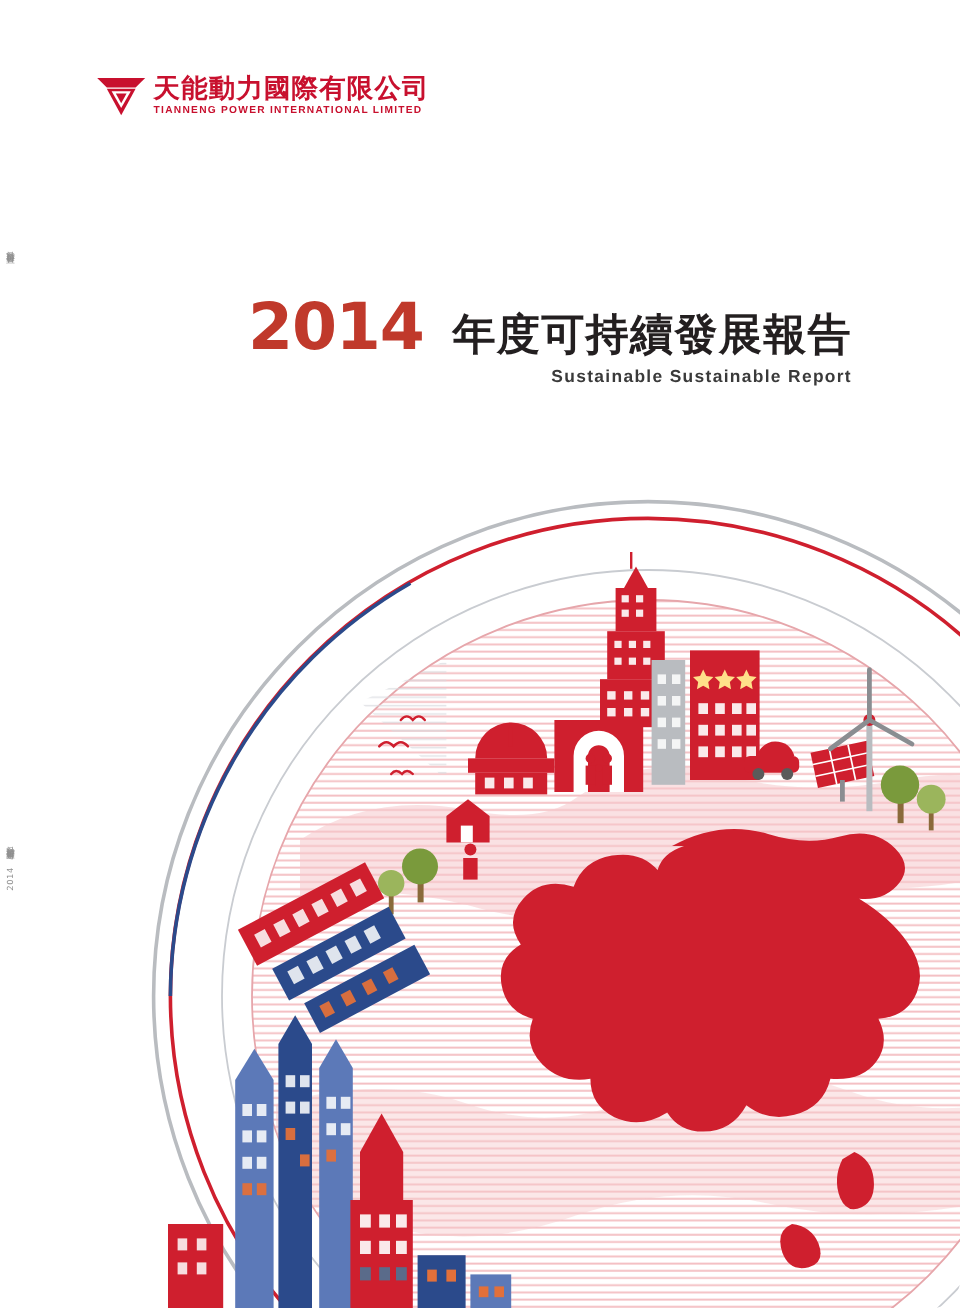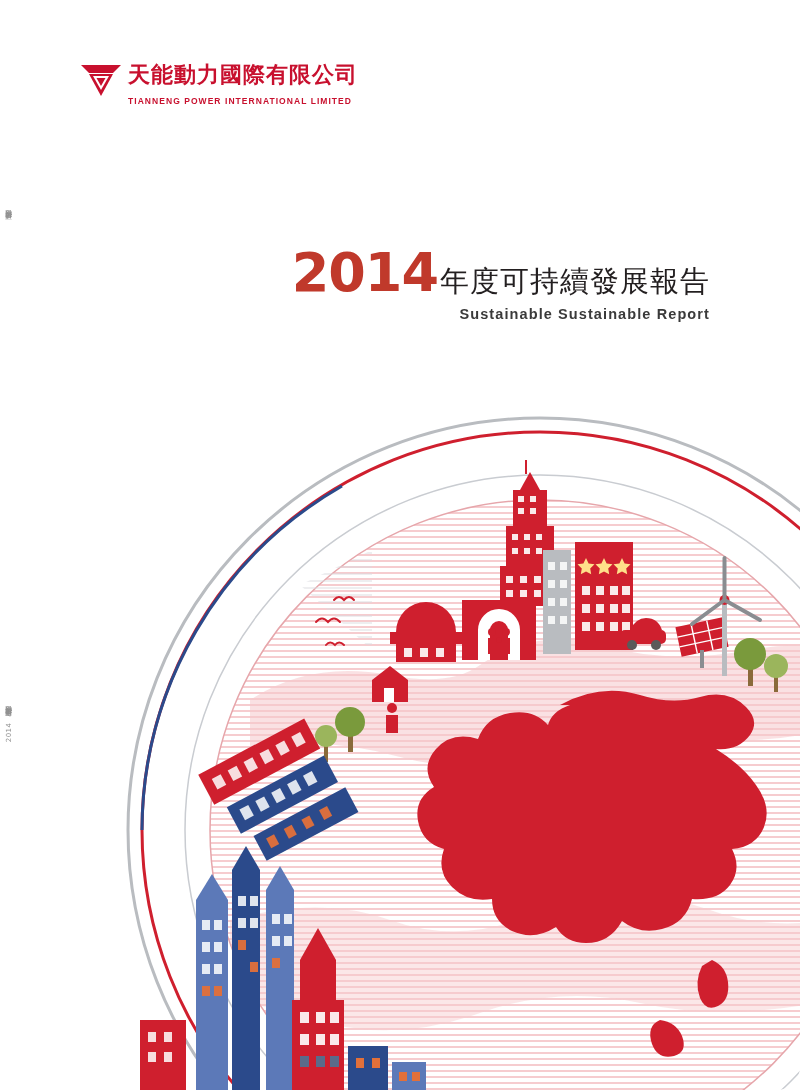--- a/index.html
+++ b/index.html
@@ -52,21 +52,21 @@
     color: #c8102e;
     letter-spacing: 1px;
     line-height: 1.05;
   }
   .logo-en {
     font-family: "Liberation Sans", sans-serif;
     font-size: 8.5px;
     font-weight: 700;
     color: #c8102e;
     letter-spacing: 1.05px;
-    margin-top: 10px;
+    margin-top: 0;
     white-space: nowrap;
   }
 
   
   .spine {
     position: absolute;
     left: 4px;
     color: #7d7d7d;
     font-size: 7px;
     letter-spacing: 0.5px;
@@ -95,26 +95,26 @@
   .title-year {
     font-family: "DejaVu Sans", "Liberation Sans", sans-serif;
     font-size: 54px;
     font-weight: 700;
     color: #c0392b;
     letter-spacing: -1px;
     line-height: 1;
   }
   .title-cn {
     font-family: "DejaVu Sans", "Liberation Sans", sans-serif;
-    font-size: 29px;
-    font-weight: 400;
+    font-size: 36px;
+    font-weight: 700;
     color: #231f20;
     letter-spacing: 1px;
     line-height: 1;
-    margin-left: 2px;
+    margin-left: 24px;
   }
   .title-en {
     font-family: "Liberation Sans", sans-serif;
     font-size: 14.5px;
     font-weight: 600;
     color: #3a3a3a;
     letter-spacing: 1.1px;
     margin-top: 6px;
   }
 

